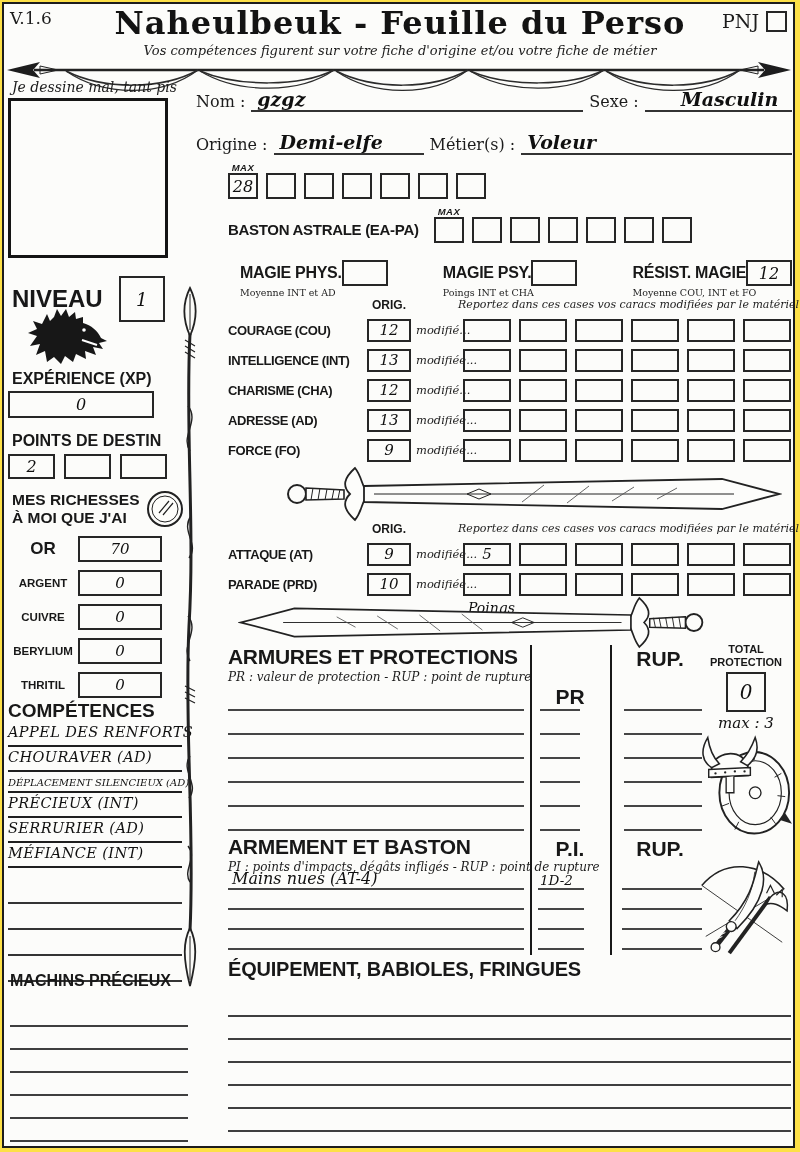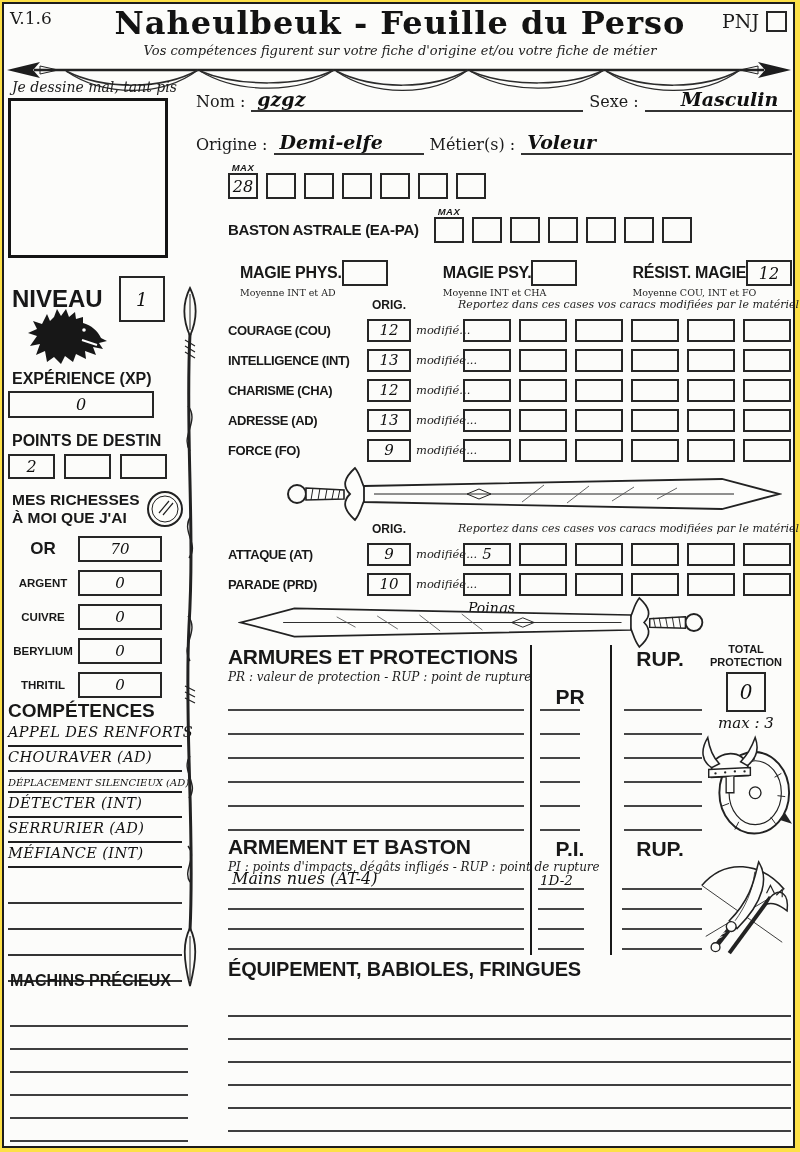--- a/index.html
+++ b/index.html
@@ -173,21 +173,21 @@
         <span class="bl mg-label">MAGIE PHYS.</span>
         <span class="bx mg-box hw"></span>
       </div>
       <span class="cal mg-note">Moyenne INT et AD</span>
     </div>
     <div class="mg">
       <div class="mg-top">
         <span class="bl mg-label">MAGIE PSY.</span>
         <span class="bx mg-box hw"></span>
       </div>
-      <span class="cal mg-note">Moyenne INT et CHA</span>
+      <span class="cal mg-note">Poings INT et CHA</span>
     </div>
     <div class="mg">
       <div class="mg-top">
         <span class="bl mg-label">RÉSIST. MAGIE</span>
         <span class="bx mg-box hw">12</span>
       </div>
       <span class="cal mg-note">Moyenne COU, INT et FO</span>
     </div>
   </div>
 
@@ -472,21 +472,21 @@
   <div class="mrow" style="top:672px;">
     <span class="bl m-label" style="font-size:11.5px;">THRITIL</span>
     <span class="bx m-box hw">0</span>
   </div>
 
   <div class="abs comp">
     <div class="bl comp-title">COMPÉTENCES</div>
     <div class="hw skill">APPEL DES RENFORTS</div>
     <div class="hw skill">CHOURAVER (AD)</div>
     <div class="hw skill small">DÉPLACEMENT SILENCIEUX (AD)</div>
-    <div class="hw skill">DÉTECTER (INT)</div>
+    <div class="hw skill">PRÉCIEUX (INT)</div>
     <div class="hw skill">SERRURIER (AD)</div>
     <div class="hw skill">MÉFIANCE (INT)</div>
     <div class="skill-blank" style="margin-top:12px;"></div>
     <div class="skill-blank"></div>
     <div class="skill-blank"></div>
     <div class="skill-blank"></div>
   </div>
 
   <div class="abs machins">
     <div class="bl machins-title">MACHINS PRÉCIEUX</div>

